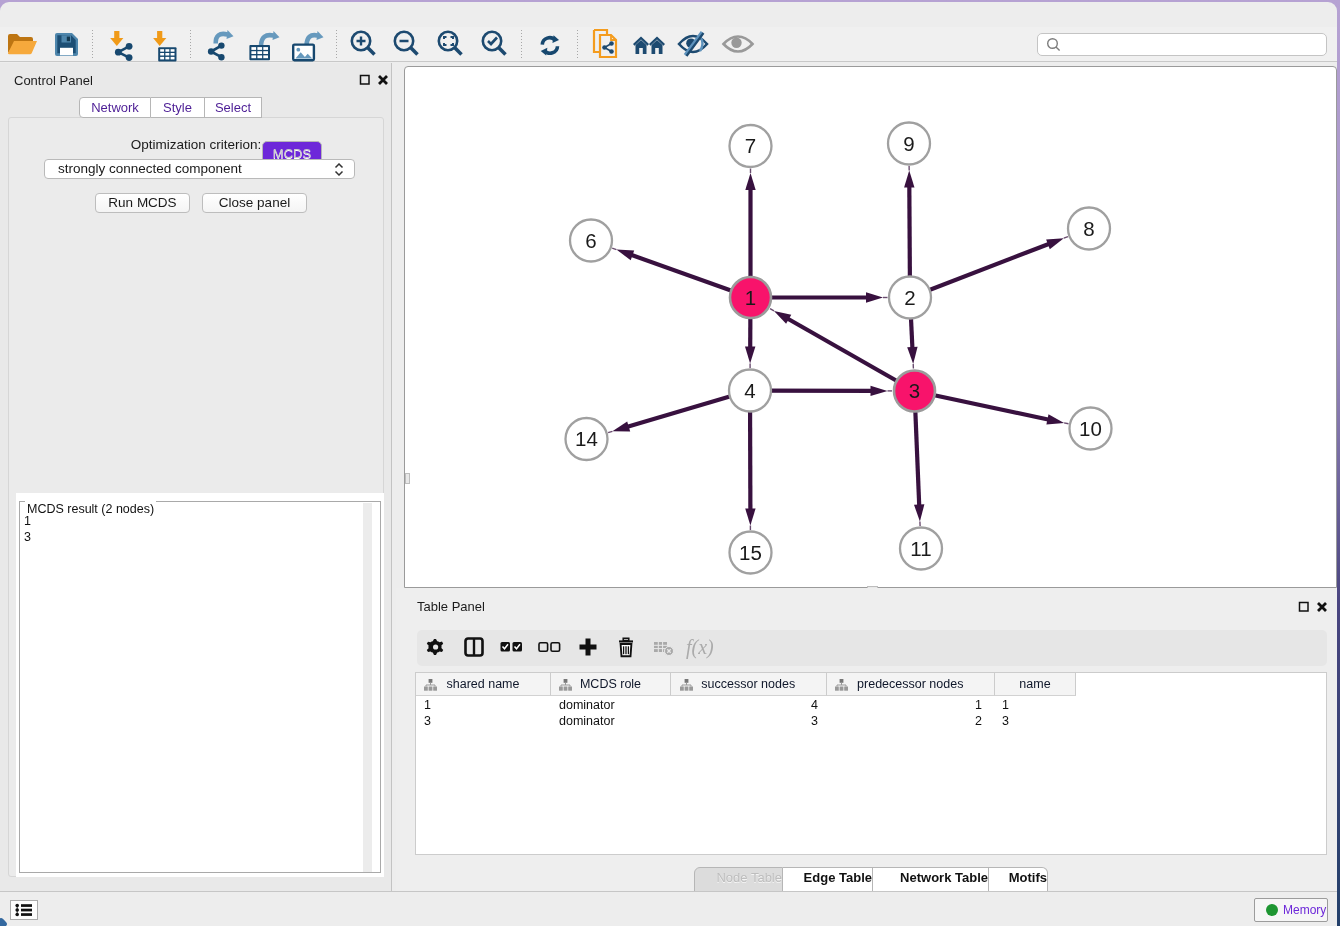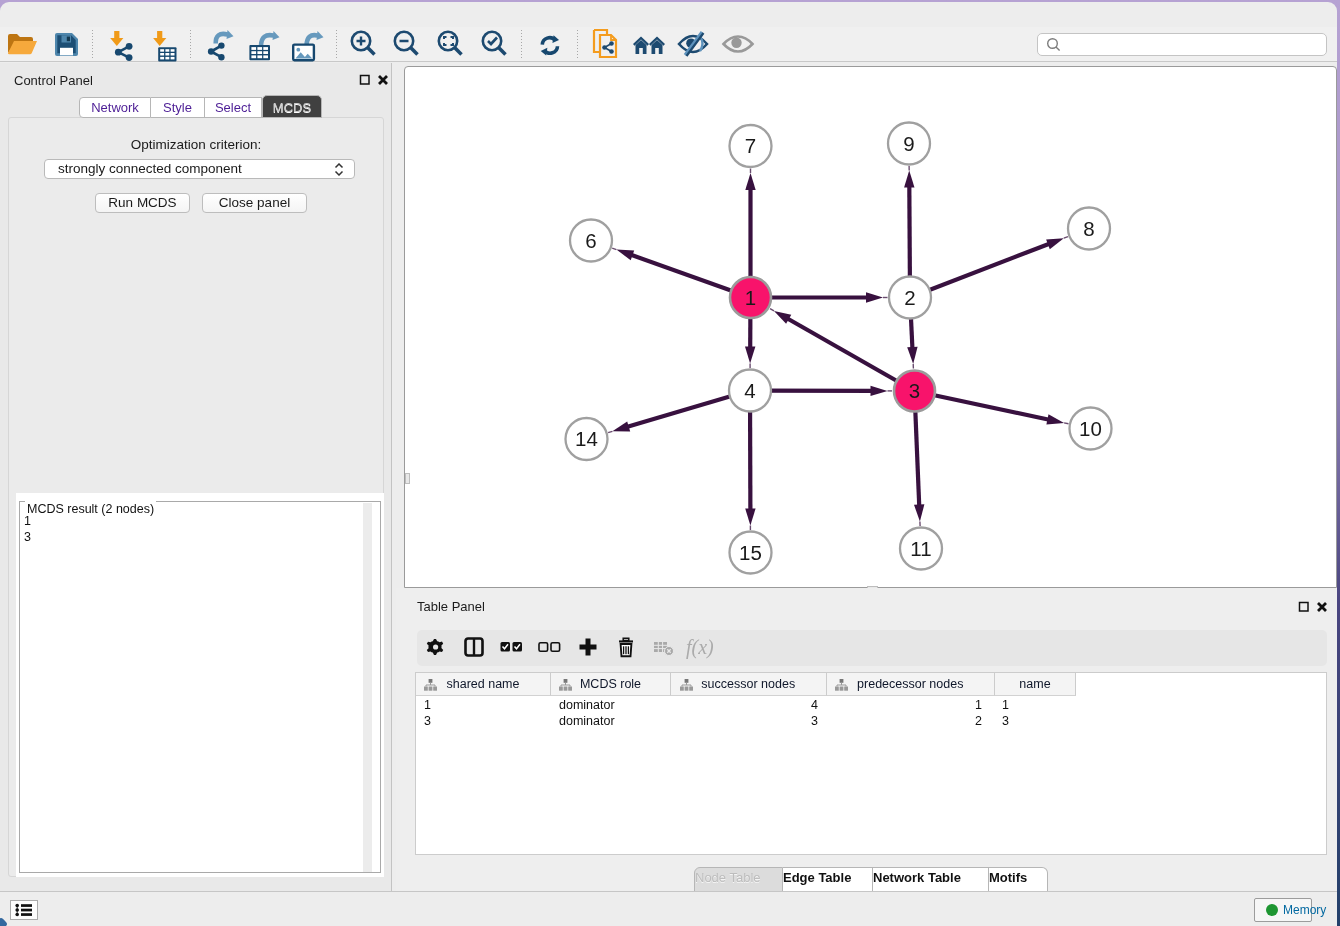--- a/index.html
+++ b/index.html
@@ -13,45 +13,45 @@
 #title { position:absolute; top:4px; left:0; width:1337px; text-align:center; font-size:13px; color:#b2b2b2; }
 
 #toolbar { position:absolute; left:0; top:25px; width:1337px; height:35px; background:#f0f0f0; border-bottom:1px solid #c8c8c8; }
 .sep { position:absolute; top:3px; height:30px; width:1px; background-image:linear-gradient(#a8a8a8 1px, transparent 1px); background-size:1px 3px; }
 #search { position:absolute; left:1037px; top:6px; width:290px; height:23px; background:#fff; border:1px solid #c4c4c4; border-radius:5px; }
 
 #cp { position:absolute; left:0; top:61px; width:392px; height:828px; background:#e9e9e9; border-right:1px solid #c3c3c3; }
 #cp-title { position:absolute; left:14px; top:10px; font-size:13px; color:#1c1c1c; }
 .tabrow { position:absolute; top:34px; height:21px; }
 .tab { position:absolute; top:0; height:21px; background:#fff; border:1px solid #b6b6b6; font-size:13px; color:#4c1d95; text-align:center; line-height:20px; }
-.tabsel { background:#404040; color:#c9c9c9; text-shadow:0 1px 0 #fff; border-radius:5px 5px 0 0; }
+.tabsel { background:#6d28d9; color:#c9c9c9; text-shadow:0 1px 0 #fff; border-radius:5px 5px 0 0;margin-top:46px; }
 #cp-pane { position:absolute; left:8px; top:54px; width:376px; height:760px; background:#ebebeb; border:1px solid #d6d6d6; border-radius:3px; }
 #opt-label { position:absolute; left:0; top:74px; width:392px; text-align:center; font-size:13.5px; color:#1a1a1a; }
 #combo { position:absolute; left:44px; top:96px; width:311px; height:20px; background:#fff; border:1px solid #b9b9b9; border-radius:4px; font-size:13.5px; color:#1a1a1a; line-height:18px; padding-left:13px; }
 .btn { position:absolute; top:130px; height:20px; background:linear-gradient(#ffffff,#f4f4f4); border:1px solid #bdbdbd; border-radius:4px; font-size:13.5px; color:#1a1a1a; text-align:center; line-height:18px; }
 #resultbox { position:absolute; left:16px; top:430px; width:368px; height:384px; background:#fff; }
 #fieldset { position:absolute; left:3px; top:8px; width:362px; height:372px; border:1px solid #a9a9a9; }
 #legend { position:absolute; left:5px; top:-8px; background:#fff; padding:8px 2px; font-size:12.5px; color:#111; }
 #sb { position:absolute; right:8px; top:1px; width:9px; height:369px; background:#ececec; }
 
 #nw { position:absolute; left:404px; top:64px; width:933px; height:522px; border:1px solid #9a9a9a; border-radius:4px 4px 0 0; background:#fff; }
 #nw-title { position:absolute; left:0; top:0; width:100%; height:20px; background:linear-gradient(#f2f2f2,#dfdfdf); border-bottom:1px solid #b3b3b3; border-radius:4px 4px 0 0; }
 .tlc { position:absolute; top:4px; width:12px; height:12px; border-radius:50%; }
 #nw-name { position:absolute; top:3px; width:100%; text-align:center; font-size:12.5px; font-weight:bold; color:#222; }
 
 #tp { position:absolute; left:396px; top:586px; width:941px; height:303px; background:#eeeeee; }
 #tp-title { position:absolute; left:21px; top:11px; font-size:13px; color:#1c1c1c; }
 #tbl { position:absolute; left:19px; top:84px; width:912px; height:183px; background:#fff; border:1px solid #cccccc; }
 .hdrcell { position:absolute; top:0; height:23px; background:#f4f4f4; border-bottom:1px solid #d2d2d2; border-right:1px solid #cccccc; font-size:12.5px; color:#0f172a; text-align:center; line-height:23px; }
 .cell { position:absolute; font-size:12.5px; color:#111; }
 .btabs { position:absolute; top:279px; height:22px; font-size:13px; }
-.btab { position:absolute; height:38px; background:#fff; border:1px solid #b6b6b6; text-align:left; line-height:19px; color:#111; }
+.btab { position:absolute; height:38px; background:#fff; border:1px solid #b6b6b6; text-align:right; line-height:19px; color:#111; }
 
 #status { position:absolute; left:0; top:889px; width:1337px; height:33px; background:#ededed; border-top:1px solid #c6c6c6; }
-#memwrap { position:absolute; left:1254px; top:6px; width:58px; height:24px; background:#f6f6f6; border:1px solid #9c9c9c; border-radius:2px; font-size:12px; color:#0369a1; }
+#memwrap { position:absolute; left:1254px; top:6px; width:74px; height:24px; background:#f6f6f6; border:1px solid #9c9c9c; border-radius:2px; font-size:12px; color:#6d28d9; }
 #listbtn { position:absolute; left:10px; top:8px; width:28px; height:20px; background:#fdfdfd; border:1px solid #ababab; }
 .fx { font-family:"Liberation Serif", serif; font-style:italic; font-size:20px; color:#ababab; }
 </style>
 </head>
 <body>
 <div id="win">
   <div id="toolbar">
     <div class="sep" style="left:92px;"></div>
     <div class="sep" style="left:190px;"></div>
     <div class="sep" style="left:336px;"></div>

